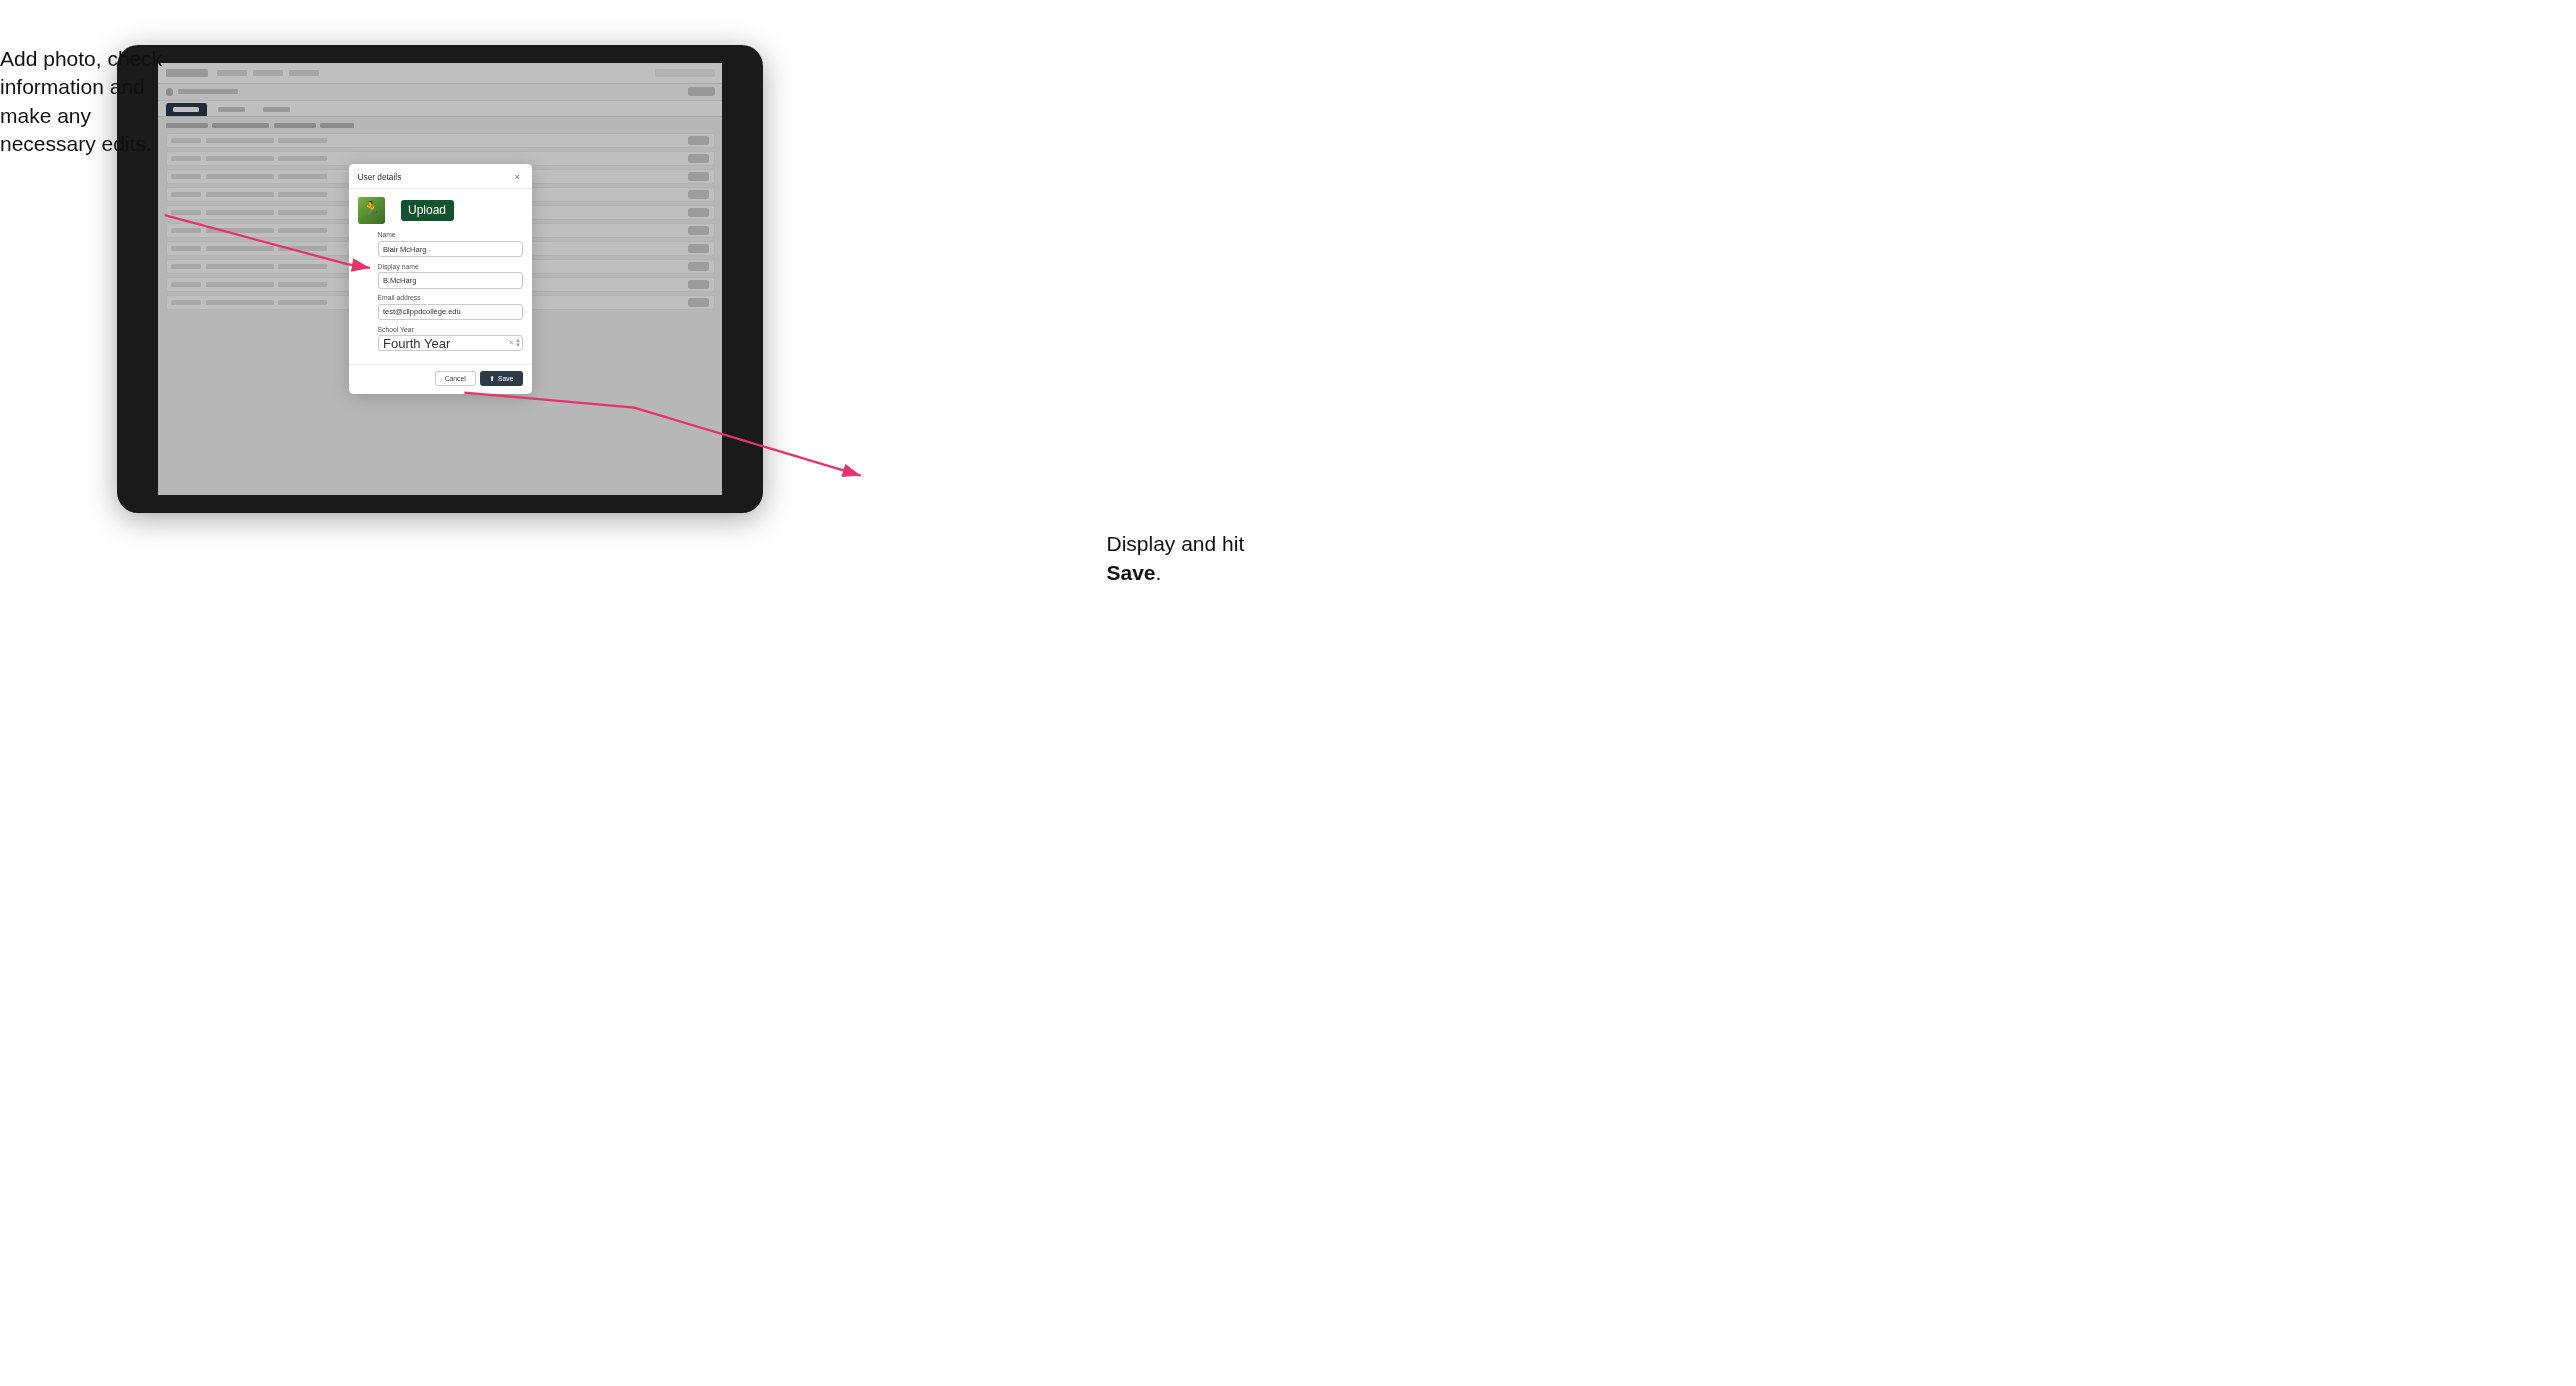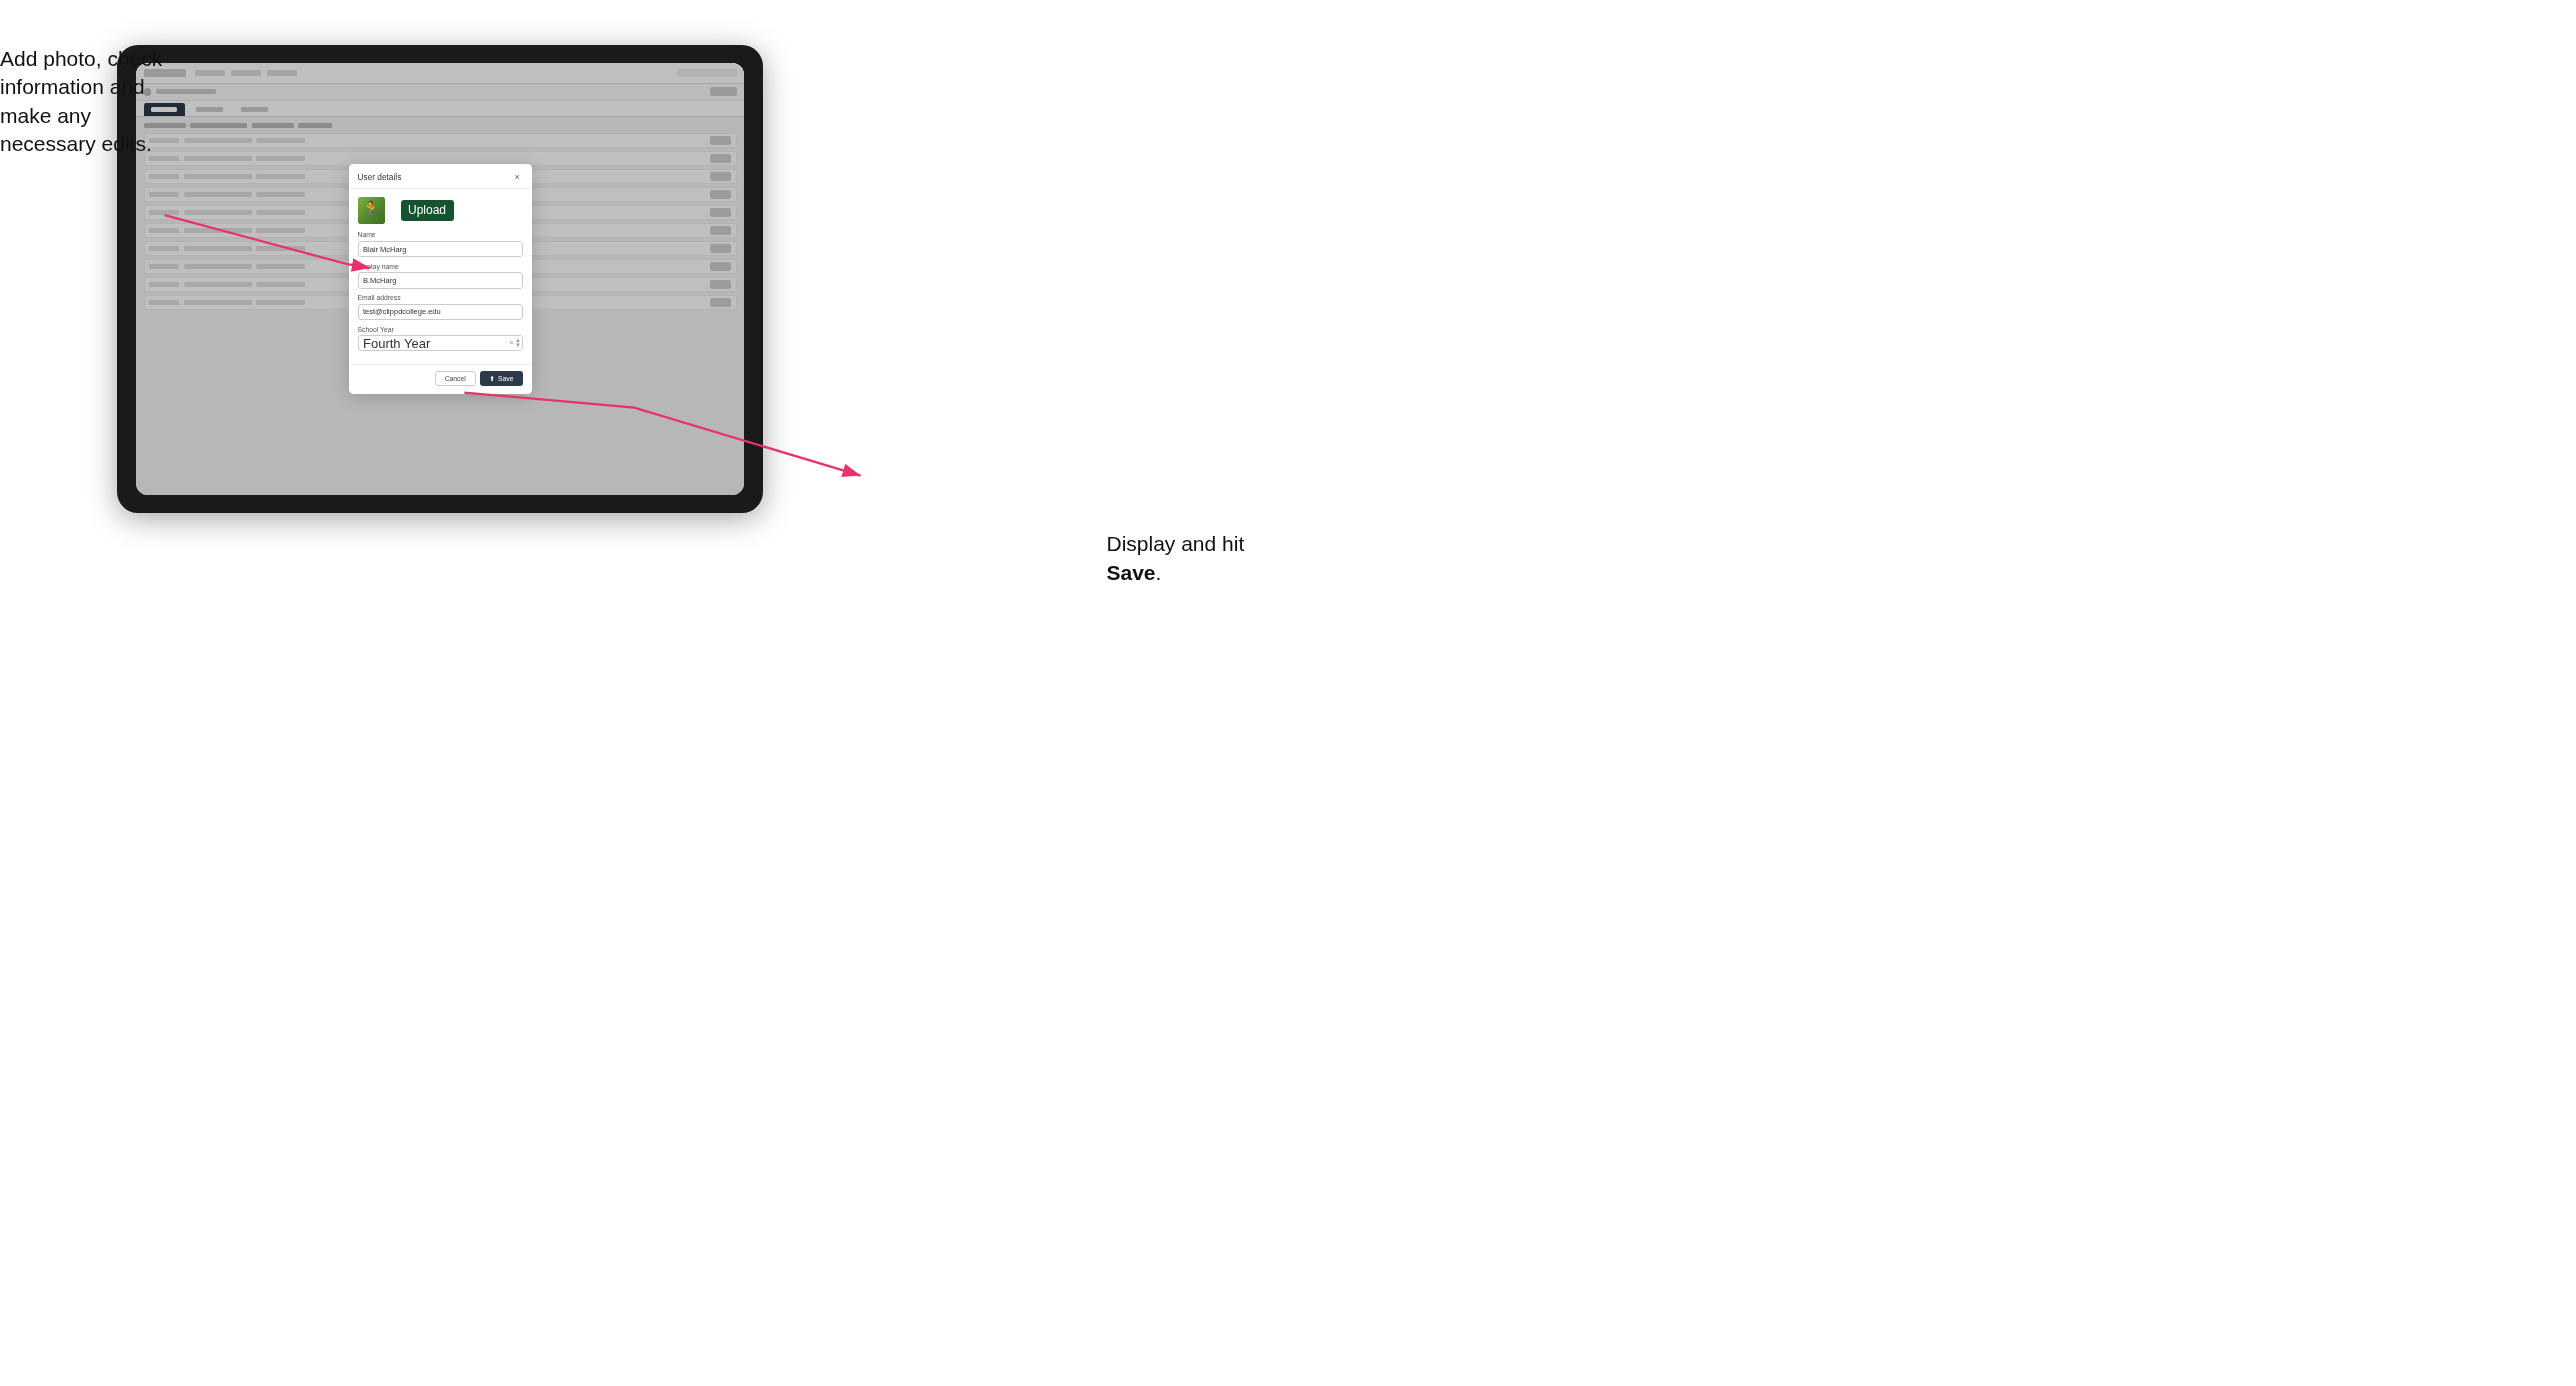--- a/index.html
+++ b/index.html
@@ -58,24 +58,24 @@
       height: 468px;
       background: #1a1a1a;
       border-radius: 21px;
       box-shadow: 0 6px 30px rgba(0,0,0,0.35);
       display: flex;
       align-items: center;
       justify-content: center;
     }
 
     .tablet-screen {
-      width: 608px;
+      width: 564px;
       height: 432px;
       background: #f0f0f0;
-      border-radius: 12px;
+      border-radius: 0;
       overflow: hidden;
       position: relative;
     }
 
     
     .app-bg {
       position: absolute;
       top: 0; left: 0; right: 0; bottom: 0;
       background: #f5f5f5;
     }
@@ -331,20 +331,21 @@
       padding: 3.8px 7.5px;
       border-radius: 3px;
       font-size: 12px;
       cursor: pointer;
       margin-left: 10px;
     }
 
     
     .form-group {
       margin-bottom: 5.3px;
+      margin-left: 20px;
     }
 
     .form-label {
       font-size: 6.8px;
       color: #555555;
       margin-bottom: 2.3px;
       display: block;
     }
 
     .form-input {

